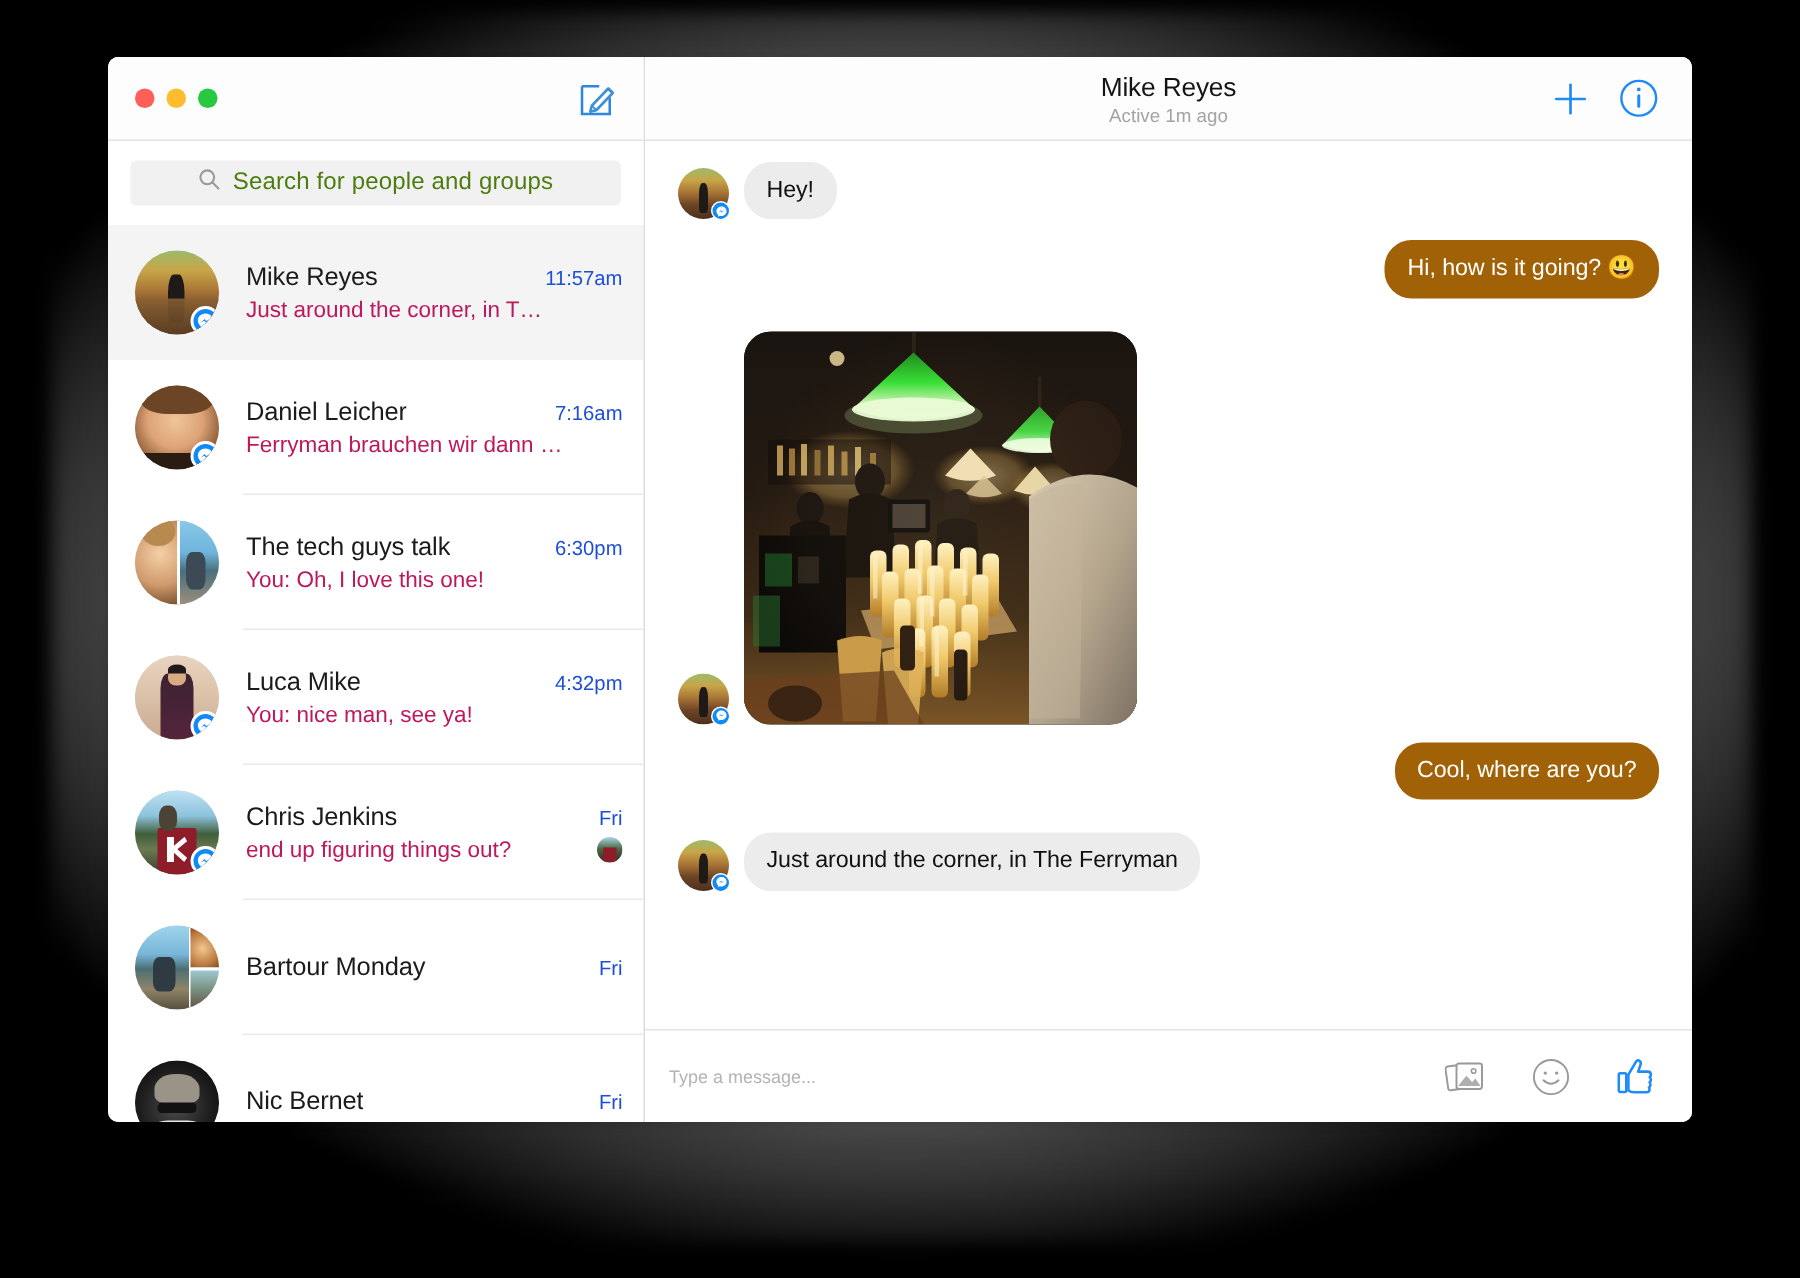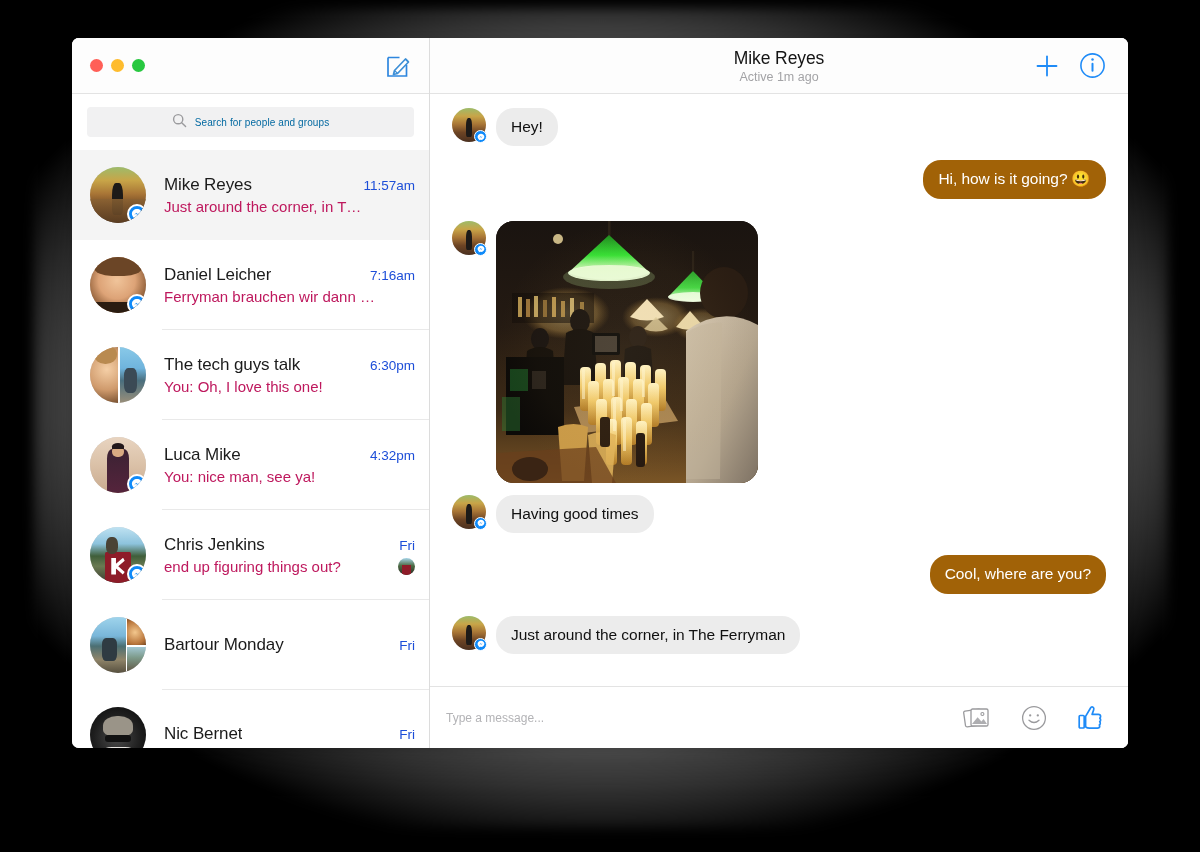--- a/index.html
+++ b/index.html
@@ -84,22 +84,22 @@
     height: 30px;
     background: #f1f1f2;
     border-radius: 4px;
     display: flex;
     align-items: center;
     justify-content: center;
     gap: 8px;
     position: relative;
   }
   .search-placeholder {
-    color: #0369a1;
-    font-size: 10px;
+    color: #4d7c0f;
+    font-size: 16px;
     letter-spacing: 0.1px;
   }
 
   .convo-list {
     flex: 1 1 auto;
     overflow: hidden;
     position: relative;
   }
 
   .convo {
@@ -232,21 +232,21 @@
 
   .thread {
     flex: 1 1 auto;
     padding: 14px 22px 4px 22px;
     overflow: hidden;
     position: relative;
   }
 
   .msg-row {
     display: flex;
-    align-items: flex-start;
+    align-items: flex-end;
     margin-bottom: 14px;
   }
   .msg-row.out { justify-content: flex-end; }
 
   .msg-avatar {
     position: relative;
     width: 34px; height: 34px;
     flex: 0 0 34px;
     border-radius: 50%;
     overflow: visible;
@@ -730,35 +730,20 @@
 
             <path d="M0 232 L100 226 L120 262 L0 262 Z" fill="#6a3f1c" opacity="0.75"></path>
             <ellipse cx="34" cy="248" rx="18" ry="12" fill="#3a2414"></ellipse>
 
             <rect width="262" height="262" fill="none"></rect>
             <rect width="262" height="262" fill="url(#warm)" opacity="0.05"></rect>
           </svg>
         </div>
       </div>
 
-      <div class="msg-row in" style="margin-bottom:22px;">
-        <div class="msg-avatar">
-          <span class="ring">
-            <span style="position:absolute;inset:0;background:linear-gradient(180deg,#9dbb6a 0%,#c8a548 24%,#a87536 48%,#6d4424 72%,#4a3020 100%);"></span>
-            <span style="position:absolute;left:40%;top:28%;width:19%;height:58%;background:#1d1a18;border-radius:36% 36% 20% 20%;"></span>
-          </span>
-          <span class="msgr-badge">
-            <svg viewBox="0 0 16 16">
-                <path d="M8 1.3C4.2 1.3 1.2 4.1 1.2 7.6c0 2 1 3.7 2.5 4.9v2.4l2.3-1.3c.6.2 1.3.3 2 .3 3.8 0 6.8-2.8 6.8-6.3S11.8 1.3 8 1.3z" fill="#fff"></path>
-                <path d="M4.1 9.4 7.1 6.3l1.5 1.6 2.8-1.6-3 3.1-1.5-1.6z" fill="#0f8af9"></path>
-              </svg>
-          </span>
-        </div>
-        <div class="bubble in">Having good times</div>
-      </div>
 
       <div class="msg-row out" style="margin-bottom:22px;">
         <div class="bubble out">Cool, where are you?</div>
       </div>
 
       <div class="msg-row in">
         <div class="msg-avatar">
           <span class="ring">
             <span style="position:absolute;inset:0;background:linear-gradient(180deg,#9dbb6a 0%,#c8a548 24%,#a87536 48%,#6d4424 72%,#4a3020 100%);"></span>
             <span style="position:absolute;left:40%;top:28%;width:19%;height:58%;background:#1d1a18;border-radius:36% 36% 20% 20%;"></span>

